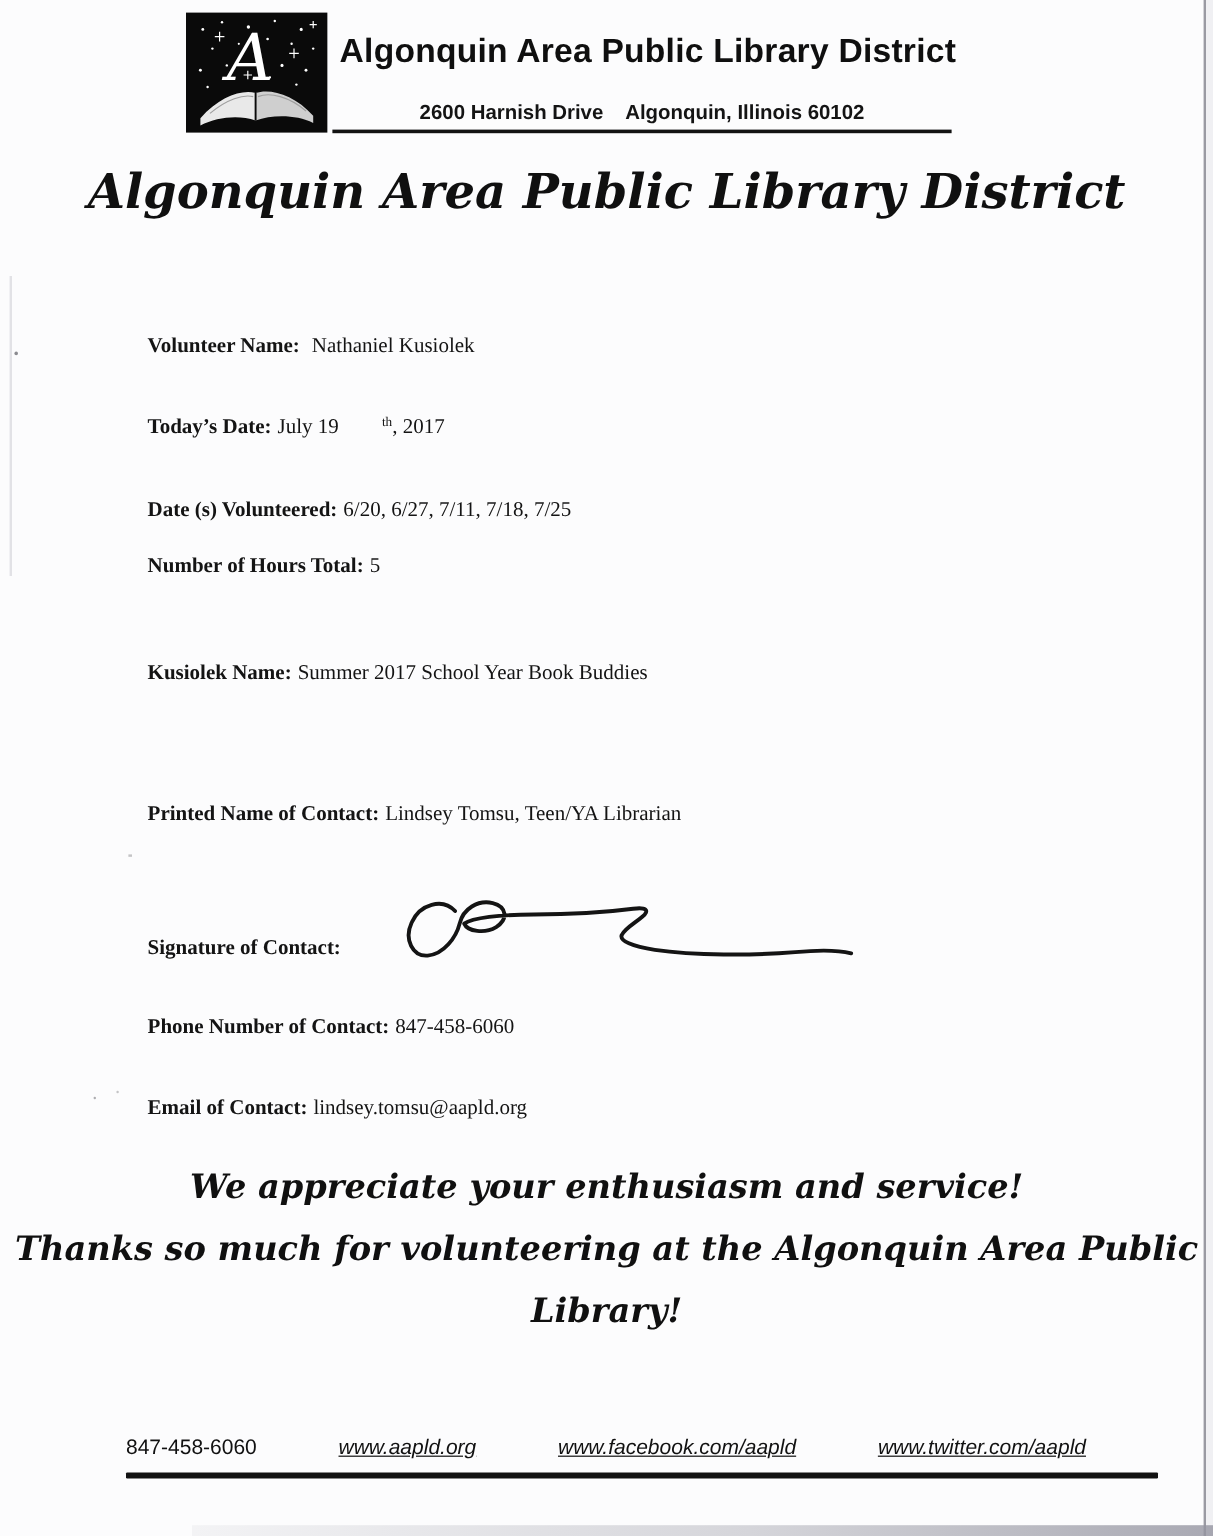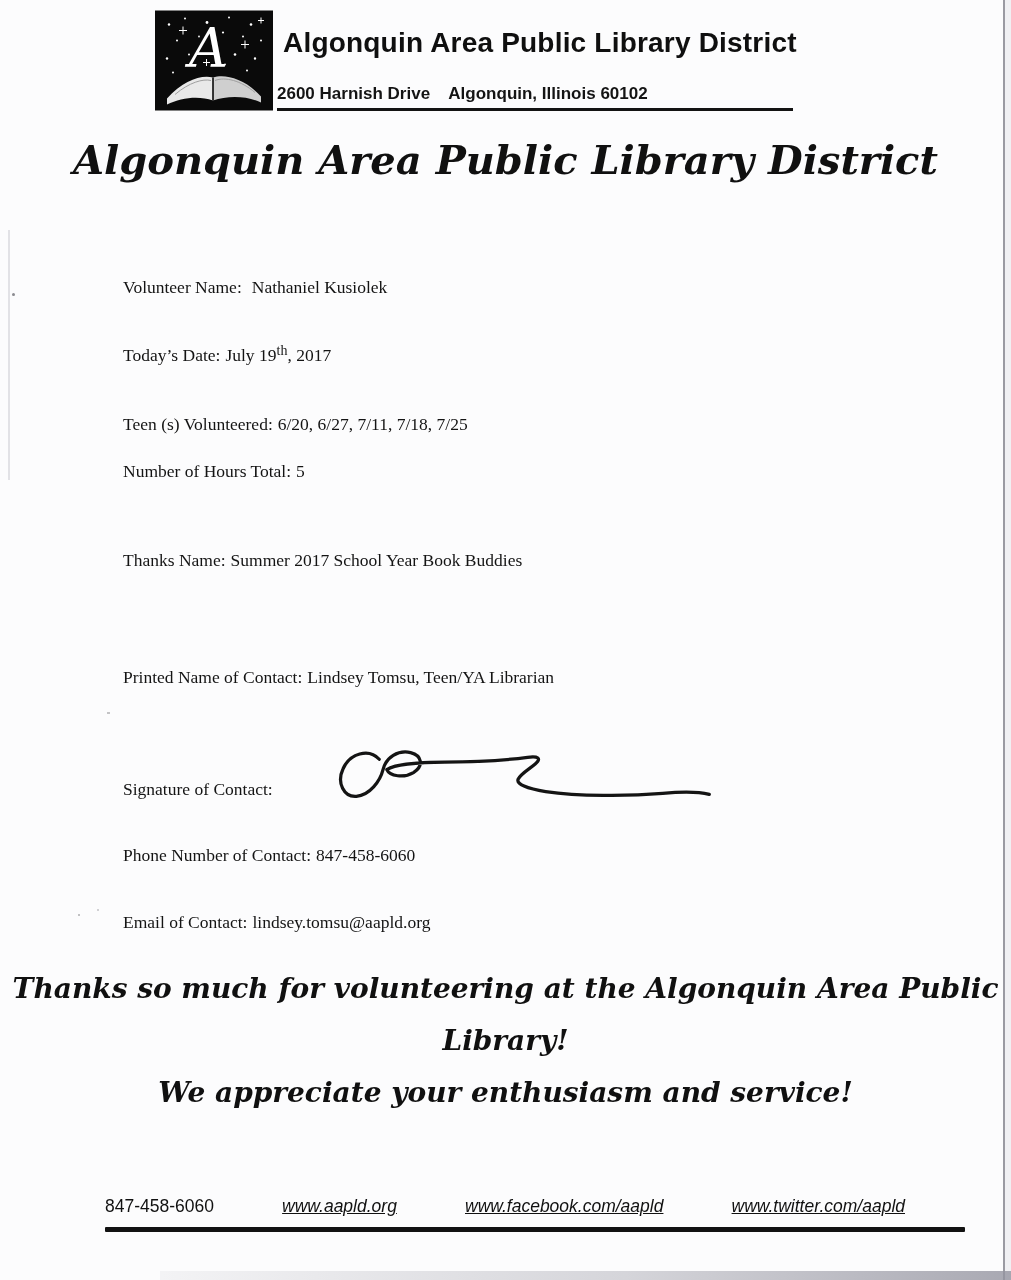--- a/index.html
+++ b/index.html
@@ -21,21 +21,21 @@
   }
   .org-name {
     position: absolute; left: 283px; top: 27px;
     font-family: "Liberation Sans", sans-serif;
     font-weight: bold; font-size: 28px; letter-spacing: 0.2px;
     color: #0f0f0f; white-space: nowrap;
   }
   .org-address {
     position: absolute; left: 277px; top: 84px; width: 516px;
     font-family: "Liberation Sans", sans-serif;
-    font-weight: bold; font-size: 17px; text-align: left;
+    font-weight: bold; font-size: 17px; text-align: center;
     white-space: pre; color: #141414;
   }
   .header-rule {
     position: absolute; left: 277px; top: 108px; width: 516px; height: 3px;
     background: #131313;
   }
 
   
   .script {
     font-family: "DejaVu Serif", serif;
@@ -49,24 +49,24 @@
   .thanks {
     position: absolute; left: 0; top: 963px; width: 1011px;
     text-align: center; font-size: 28px; line-height: 52px;
   }
 
   
   .field {
     position: absolute; left: 123px;
     font-size: 17.5px; line-height: 26px; color: #141414;
   }
-  .flabel { font-weight: normal; }
+  .flabel { font-weight: bold; }
   .fvalue { margin-left: 5px; }
   .fvalue.gap2 { margin-left: 10px; }
-  .sup { font-size: 14px; position: relative; top: -6px; }
+  .sup { font-size: 11px; position: relative; top: -6px; margin-left: 36px; }
   .field.duties { width: 772px; }
 
   .signature-svg {
     position: absolute; left: 325px; top: 744px;
   }
 
   
   .footer-row {
     position: absolute; left: 105px; top: 1196px; width: 800px;
     display: flex; justify-content: space-between; align-items: baseline;
@@ -157,29 +157,29 @@
 
   <div class="field" style="top:274px">
     <span class="flabel">Volunteer Name:</span><span class="fvalue gap2">Nathaniel Kusiolek</span>
   </div>
 
   <div class="field" style="top:342px">
     <span class="flabel">Today’s Date:</span><span class="fvalue"><span>July 19</span><span class="sup">th</span><span>, 2017</span></span>
   </div>
 
   <div class="field" style="top:411px">
-    <span class="flabel">Teen (s) Volunteered:</span><span class="fvalue">6/20, 6/27, 7/11, 7/18, 7/25</span>
+    <span class="flabel">Date (s) Volunteered:</span><span class="fvalue">6/20, 6/27, 7/11, 7/18, 7/25</span>
   </div>
 
   <div class="field" style="top:458px">
     <span class="flabel">Number of Hours Total:</span><span class="fvalue">5</span>
   </div>
 
   <div class="field" style="top:547px">
-    <span class="flabel">Thanks Name:</span><span class="fvalue">Summer 2017 School Year Book Buddies</span>
+    <span class="flabel">Kusiolek Name:</span><span class="fvalue">Summer 2017 School Year Book Buddies</span>
   </div>
 
 
   <div class="field" style="top:664px">
     <span class="flabel">Printed Name of Contact:</span><span class="fvalue">Lindsey Tomsu, Teen/YA Librarian</span>
   </div>
 
   <div class="field" style="top:776px">
     <span class="flabel">Signature of Contact:</span>
   </div>
@@ -203,22 +203,22 @@
 
   <div class="field" style="top:842px">
     <span class="flabel">Phone Number of Contact:</span><span class="fvalue">847-458-6060</span>
   </div>
 
   <div class="field" style="top:909px">
     <span class="flabel">Email of Contact:</span><span class="fvalue">lindsey.tomsu@aapld.org</span>
   </div>
 
   <div class="thanks script">
+    <div>We appreciate your enthusiasm and service!</div>
     <div>Thanks so much for volunteering at the Algonquin Area Public Library!</div>
-    <div>We appreciate your enthusiasm and service!</div>
   </div>
 
   <div class="footer-row">
     <span>847-458-6060</span>
     <span class="url">www.aapld.org</span>
     <span class="url">www.facebook.com/aapld</span>
     <span class="url">www.twitter.com/aapld</span>
   </div>
   <div class="footer-rule"></div>
 

